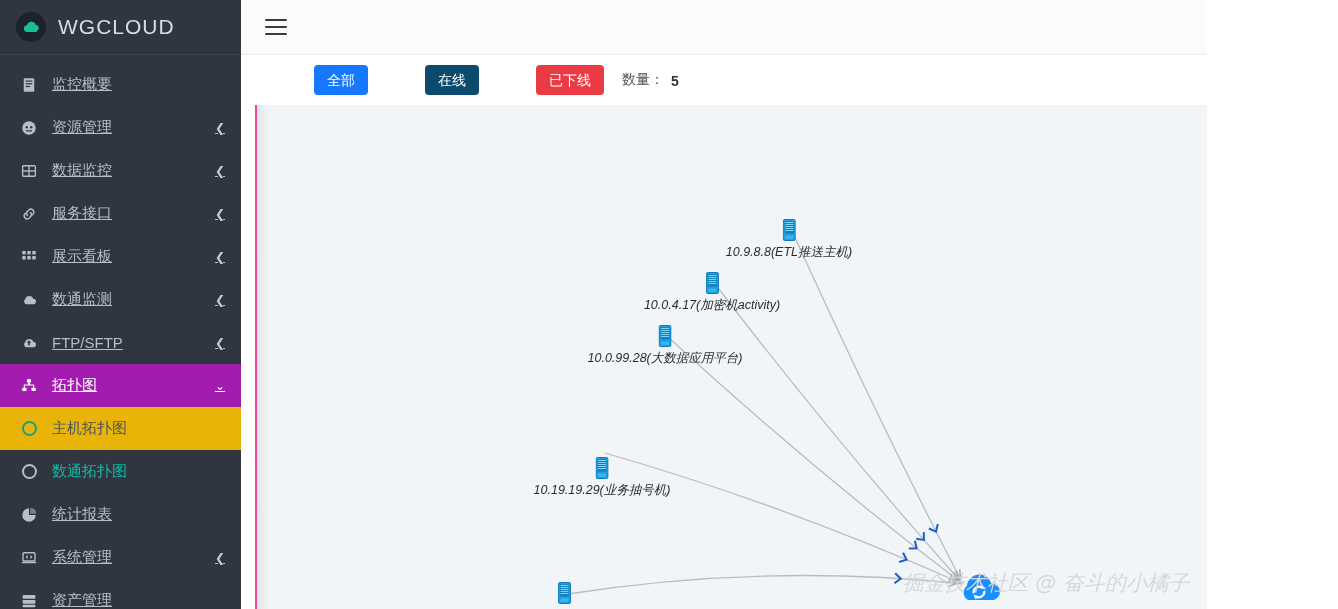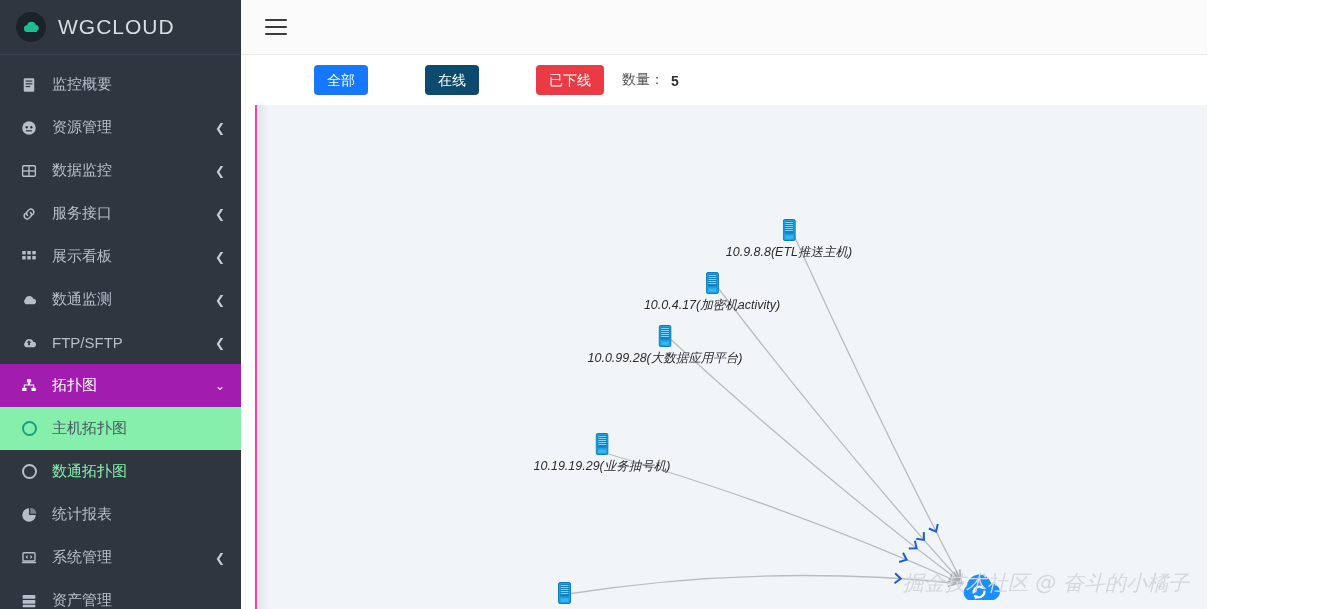--- a/index.html
+++ b/index.html
@@ -42,20 +42,21 @@
   }
   .nav { padding-top: 8px; }
   .nav-item {
     height: 43px;
     display: flex; align-items: center;
     padding: 0 16px 0 18px;
     color: #b7bec9;
     font-size: 15px;
     cursor: pointer;
     position: relative;
+    text-decoration: underline;
   }
   .nav-item .ic {
     width: 22px; height: 22px;
     flex: 0 0 22px;
     display: flex; align-items: center; justify-content: center;
     margin-right: 12px;
     color: #b7bec9;
   }
   .nav-item .lbl { flex: 1 1 auto; white-space: nowrap; }
   .nav-item .arrow {
@@ -64,31 +65,31 @@
   .nav-item.active {
     background: #a21caf;
     color: #ffffff;
   }
   .nav-item.active .ic { color: #ffffff; }
   .nav-item.active .arrow { color: #ffffff; }
   .nav-sub {
     height: 43px;
     display: flex; align-items: center;
     padding: 0 16px 0 18px;
-    color: #86efac;
+    color: #14b8a6;
     font-size: 15px;
     cursor: pointer;
   }
   .nav-sub .ic {
     width: 22px; height: 22px; flex: 0 0 22px;
     display: flex; align-items: center; justify-content: center;
     margin-right: 12px;
   }
   .nav-sub.selected {
-    background: #86efac;
+    background: #eab308;
     color: #4b5563;
   }
   .ring {
     width: 15px; height: 15px; border-radius: 50%;
     border: 2px solid #b7bec9;
     display: block;
   }
   .ring.teal { border-color: #16a085; }
 
   
@@ -453,21 +454,21 @@
                   <rect x="2.6" y="5" width="7.8" height="1"></rect>
                   <rect x="2.6" y="7" width="7.8" height="1"></rect>
                   <rect x="2.6" y="9" width="7.8" height="1"></rect>
                   <rect x="2.6" y="11" width="7.8" height="1"></rect>
                 </g>
                 <rect x="2.6" y="16.6" width="7.8" height="3.2" fill="#39b8ef"></rect>
               </svg>
             </span>
             <span class="label">10.0.99.28(大数据应用平台)</span>
           </div>
-          <div class="node" style="left: 345px; top: 328px;">
+          <div class="node" style="left: 345px; top: 352px;">
             <span>
               <svg class="host-ico" viewBox="0 0 13 22">
                 <rect x="0.5" y="0.5" width="12" height="21" rx="1.6" fill="#1e9fe0" stroke="#0a7ec0"></rect>
                 <rect x="2" y="2.2" width="9" height="12.4" fill="#1076b5" opacity="0.75"></rect>
                 <g fill="#7fd3f7">
                   <rect x="2.6" y="3" width="7.8" height="1"></rect>
                   <rect x="2.6" y="5" width="7.8" height="1"></rect>
                   <rect x="2.6" y="7" width="7.8" height="1"></rect>
                   <rect x="2.6" y="9" width="7.8" height="1"></rect>
                   <rect x="2.6" y="11" width="7.8" height="1"></rect>

